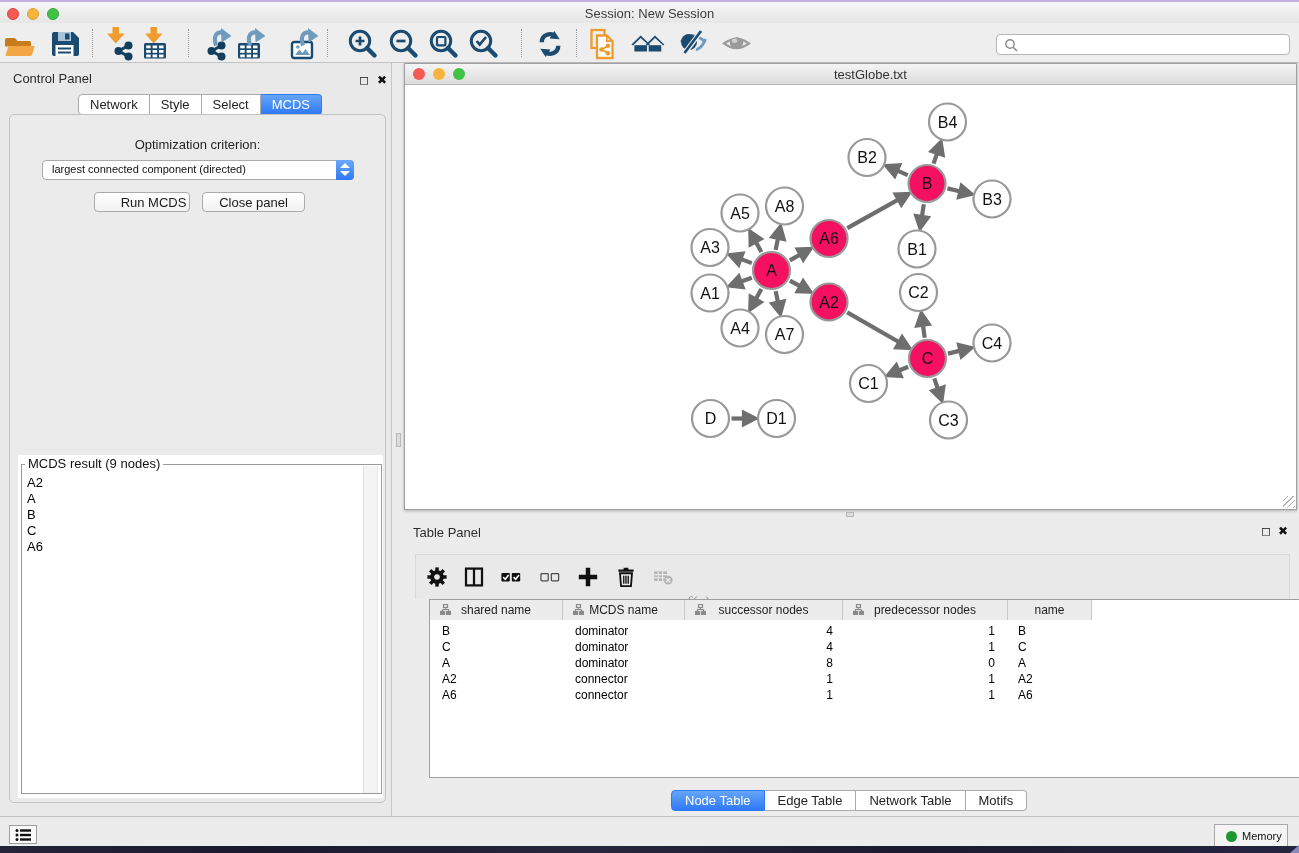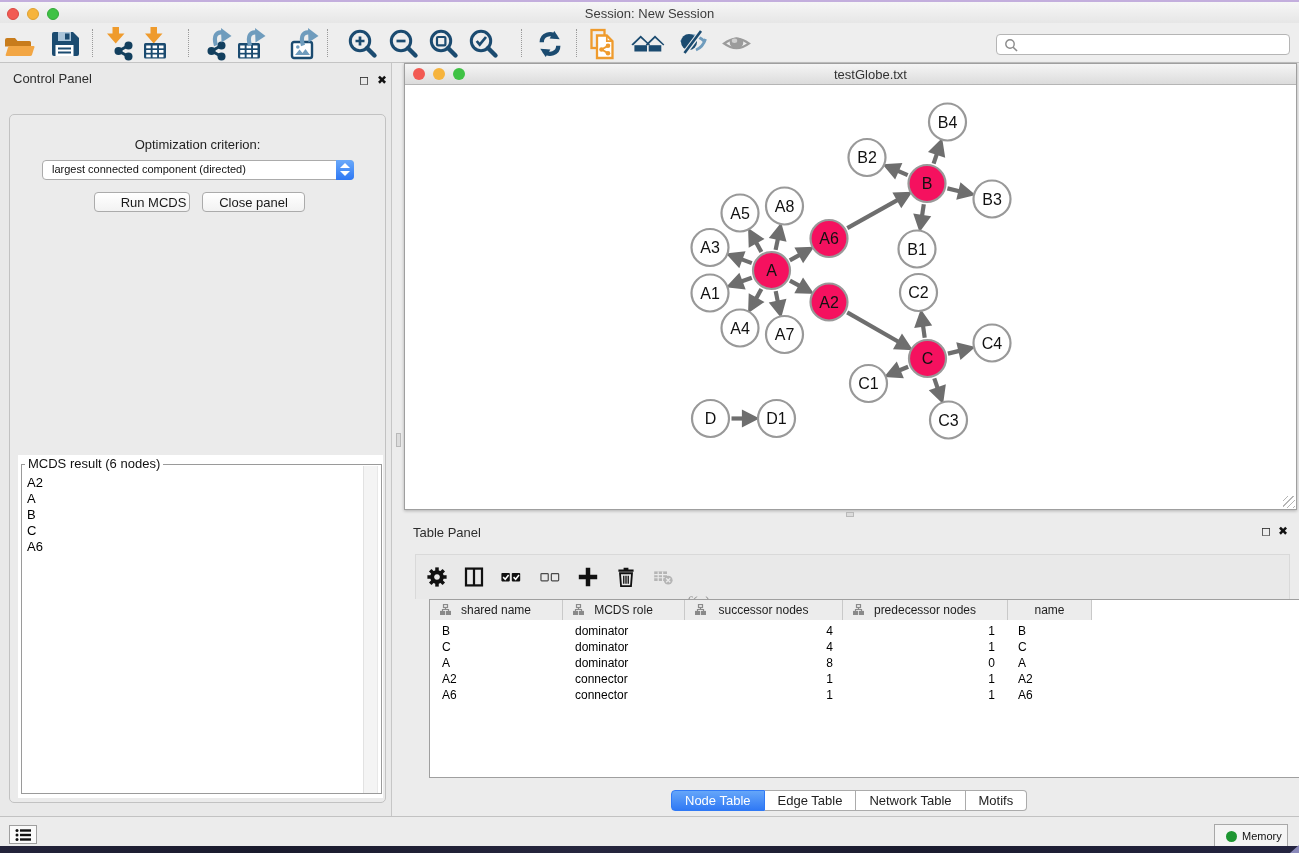--- a/index.html
+++ b/index.html
@@ -242,34 +242,40 @@
       <svg class="abs" style="left:7px;top:3px" width="15" height="15" viewBox="0 0 15 15">
 <circle cx="6" cy="6" r="4.2" fill="none" stroke="#8a8a8a" stroke-width="1.4"></circle>
         <path d="M9.2 9.2 L13 13" stroke="#8a8a8a" stroke-width="1.6"></path>
       </svg>
     </div>
   </div>
 <div id="cpanel" class="abs">
   <div class="hdr abs">Control Panel</div>
   <div class="panicon abs" style="left:359px;">◻</div>
   <div class="panicon abs" style="left:377px;">✖</div>
+  <div id="cptabs" class="abs">
+    <div class="tab first">Network</div>
+      <div class="tab">Style</div>
+      <div class="tab">Select</div>
+      <div class="tab sel last">MCDS</div>
+  </div>
   <div id="cpinner" class="abs">
     <div id="optlabel" class="abs">Optimization criterion:</div>
     <div id="dropdown" class="abs">
         <span class="txt abs">largest connected component (directed)</span>
       <span class="step abs">
           <span class="chev chevup abs"></span>
           <span class="chev chevdn abs"></span>
         </span>
     </div>
     <div class="btn abs" style="left:84px; width:96px;padding-left:23px;">Run MCDS</div>
     <div class="btn abs" style="left:192px; width:103px;">Close panel</div>
     <div id="mcdsbox" class="abs">
       <div id="mcdsfs" class="abs">
-          <span class="legend abs">MCDS result (6 nodes)</span>
+          <span class="legend abs">MCDS result (9 nodes)</span>
         <div id="mcdslist" class="abs">A2<br>A<br>B<br>C<br>A6</div>
         <div id="mcdssb" class="abs"></div>
       </div>
     </div>
   </div>
 </div>
 <div id="netwin" class="abs">
   <div id="nettb" class="abs">
     <div class="tl t1 abs"></div>
       <div class="tl t2 abs"></div>
@@ -444,21 +450,21 @@
         </div>
 <div class="th" style="width:122px">
           <i><svg width="11" height="11" viewBox="0 0 11 11">
               <g fill="none" stroke="#8a8a8a" stroke-width="1.2">
                 <rect x="3.5" y="0.5" width="4" height="3"></rect>
                 <rect x="0.5" y="7.5" width="4" height="3" fill="#8a8a8a"></rect>
                 <rect x="6.5" y="7.5" width="4" height="3" fill="#8a8a8a"></rect>
                 <path d="M5.5 3.5 v2 M2.5 7.5 v-2 h6 v2"></path>
               </g>
             </svg></i>
-          <span>MCDS role</span>
+          <span>MCDS name</span>
         </div>
 <div class="th" style="width:158px">
           <i><svg width="11" height="11" viewBox="0 0 11 11">
               <g fill="none" stroke="#8a8a8a" stroke-width="1.2">
                 <rect x="3.5" y="0.5" width="4" height="3"></rect>
                 <rect x="0.5" y="7.5" width="4" height="3" fill="#8a8a8a"></rect>
                 <rect x="6.5" y="7.5" width="4" height="3" fill="#8a8a8a"></rect>
                 <path d="M5.5 3.5 v2 M2.5 7.5 v-2 h6 v2"></path>
               </g>
             </svg></i>

